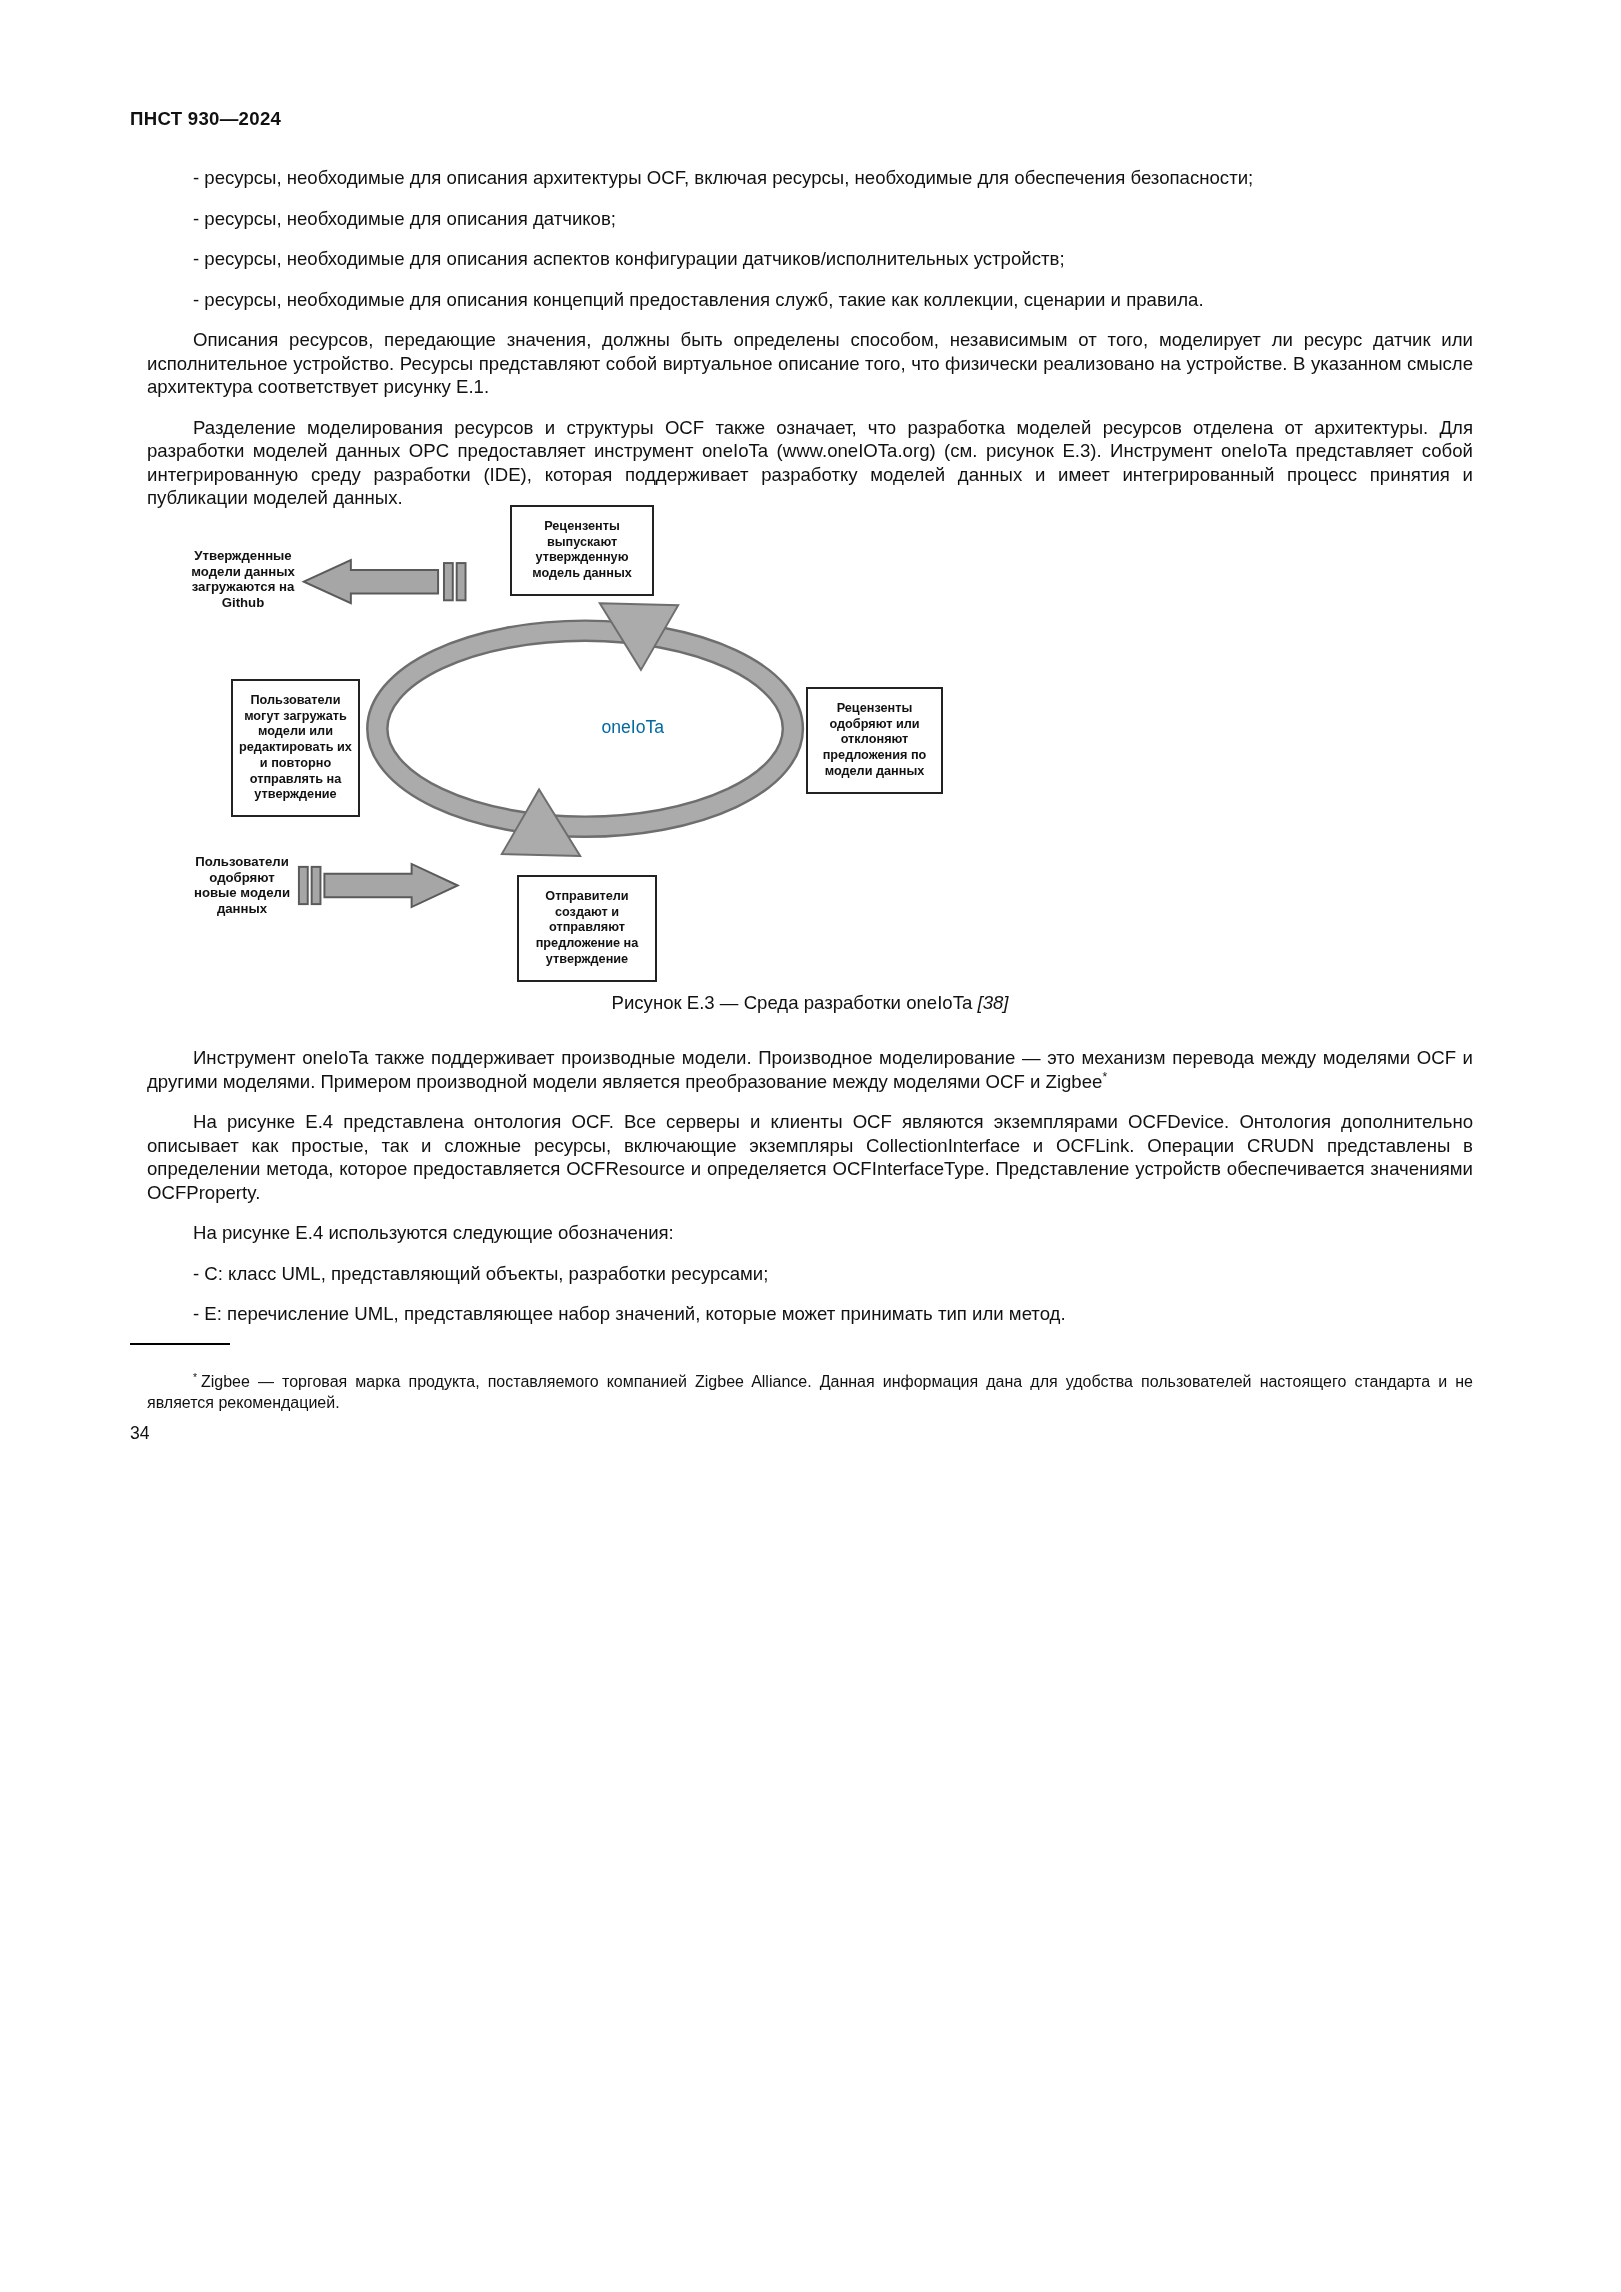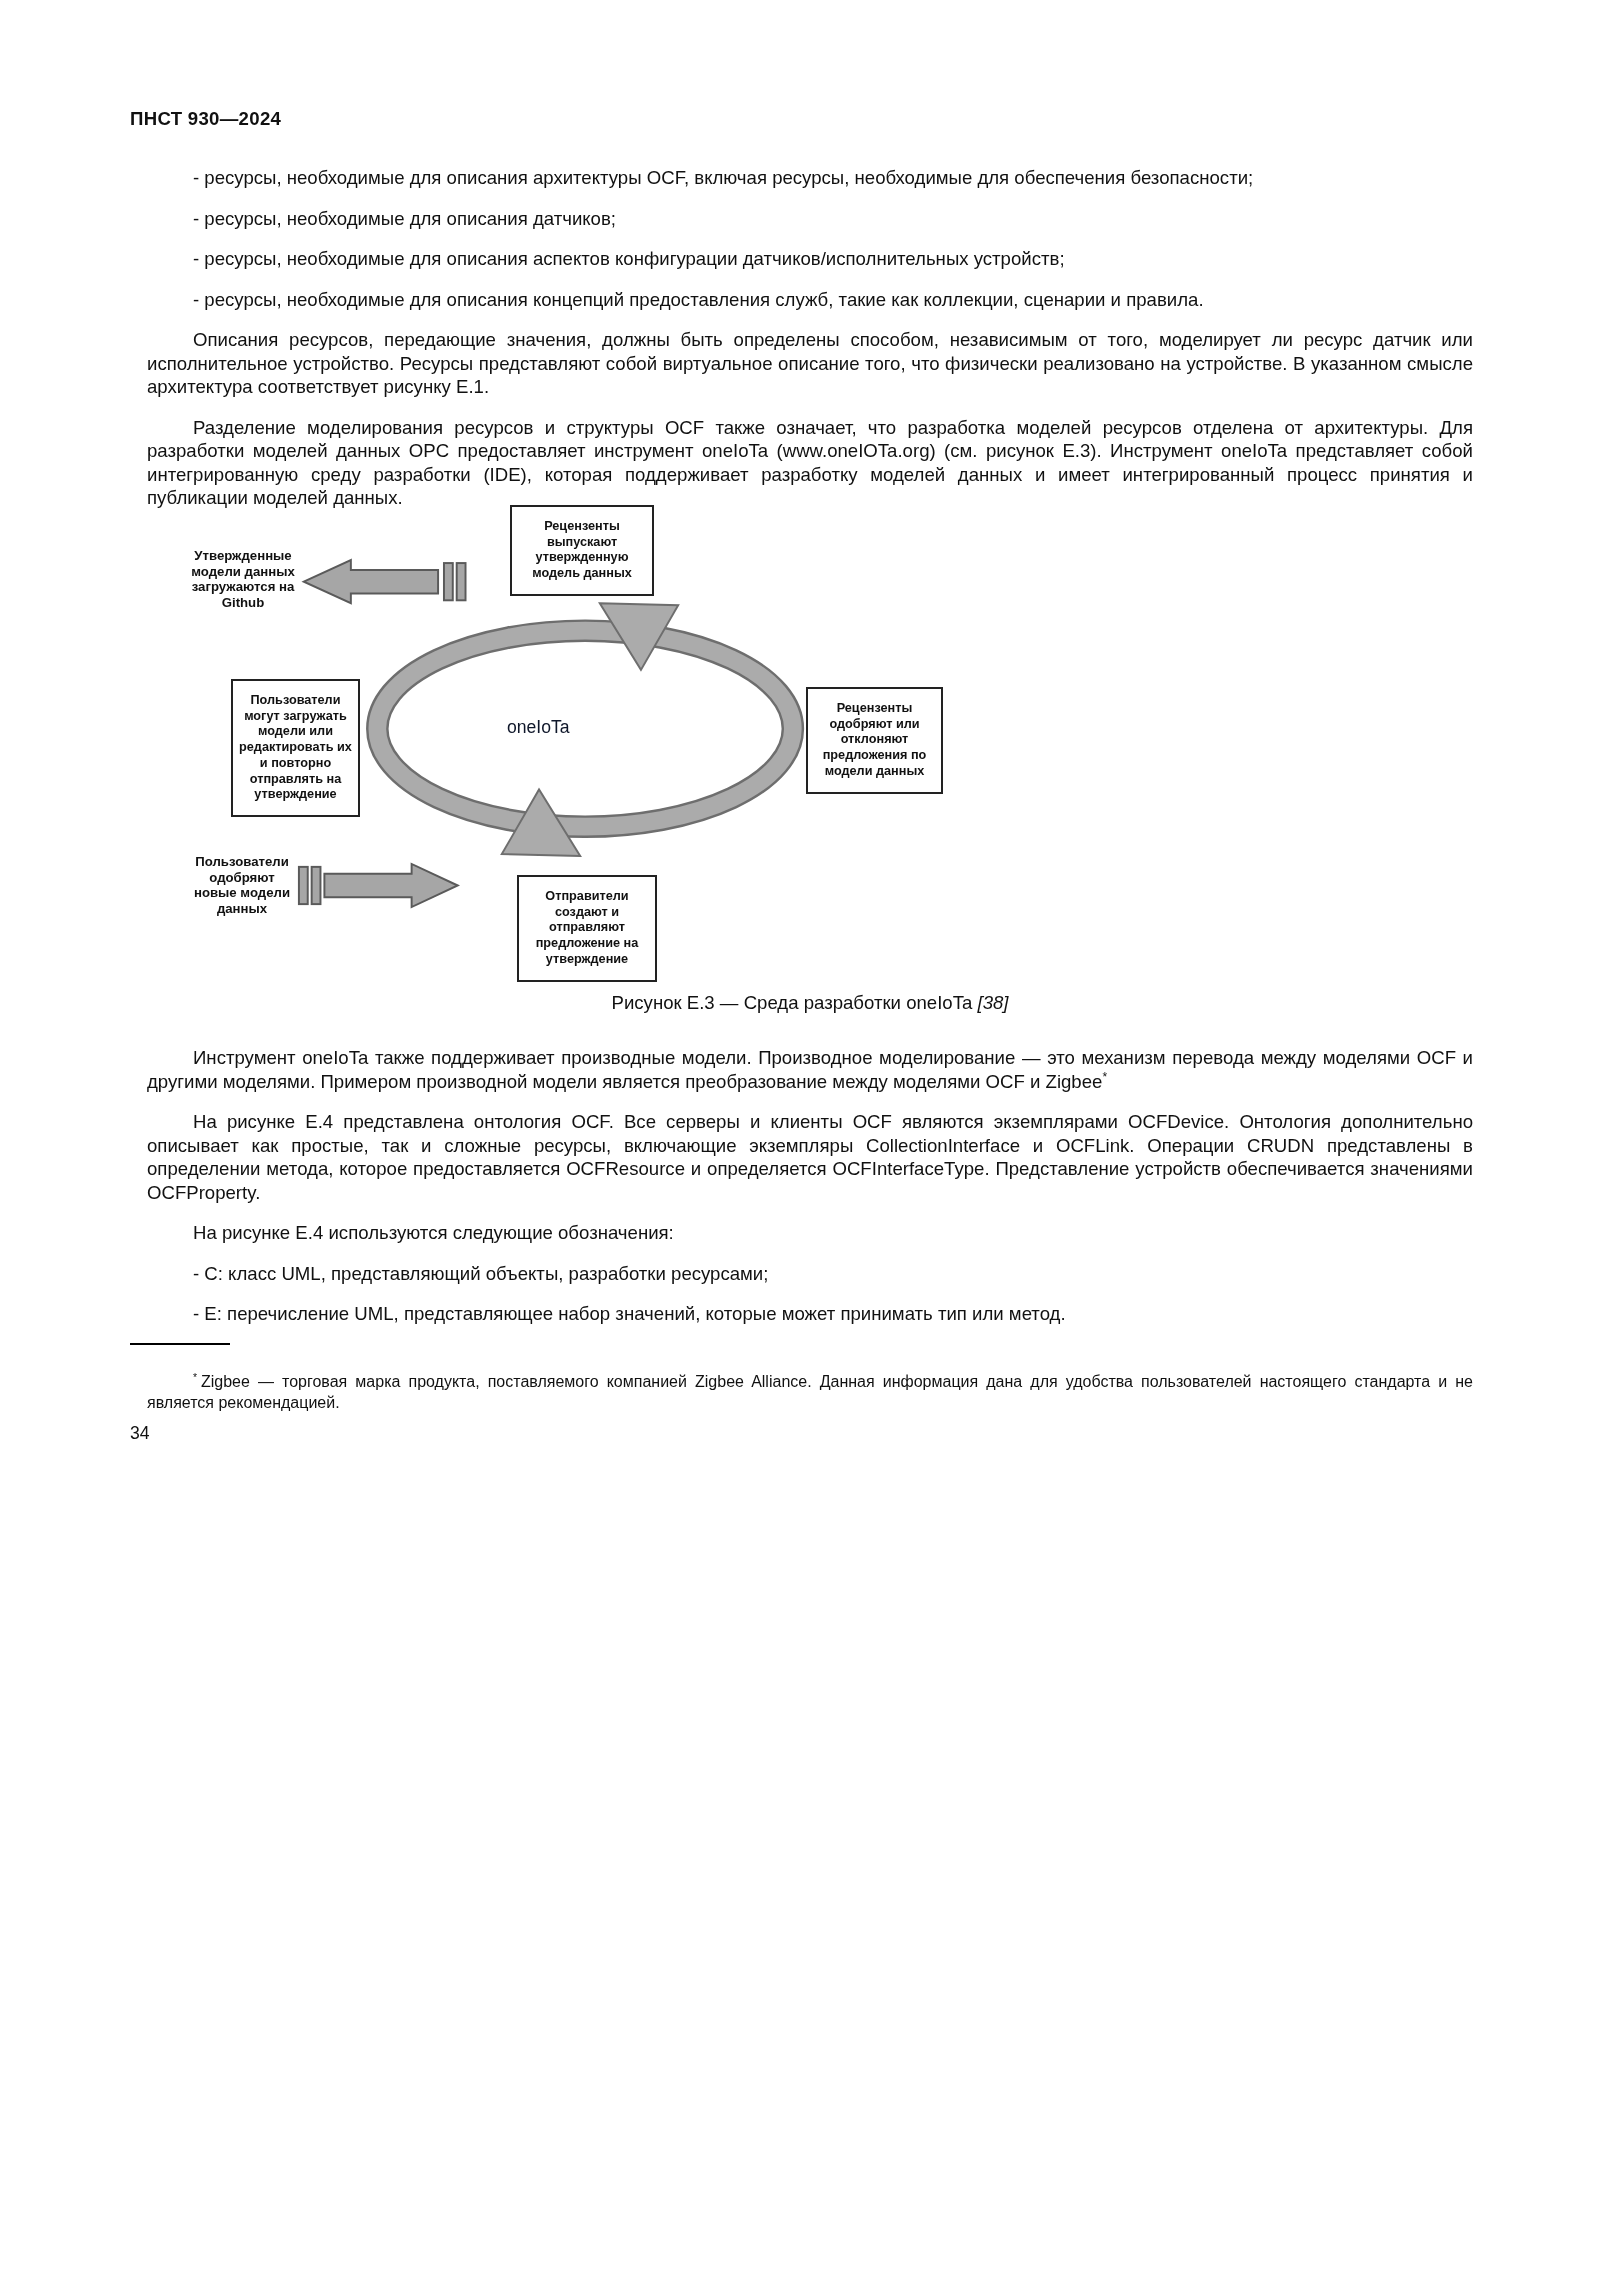--- a/index.html
+++ b/index.html
@@ -71,23 +71,23 @@
     font-size: 13.2px;
     font-weight: bold;
     line-height: 15.7px;
     text-align: center;
   }
   .dg-center {
     position: absolute;
     left: 507px;
     top: 212px;
     width: 157px;
-    text-align: left;
+    text-align: right;
     font-size: 17.6px;
-    color: #0f172a;
+    color: #0369a1;
   }
   .box-top    { left: 510px; top: 0;     width: 144px; }
   .box-left   { left: 231px; top: 174px; width: 129px; }
   .box-right  { left: 806px; top: 182px; width: 137px; }
   .box-bottom { left: 517px; top: 370px; width: 140px; }
   .label-github { left: 188px; top: 43px;  width: 110px; }
   .label-upload { left: 188px; top: 349px; width: 108px; }
   .fig-caption {
     position: absolute;
     top: 992px;

